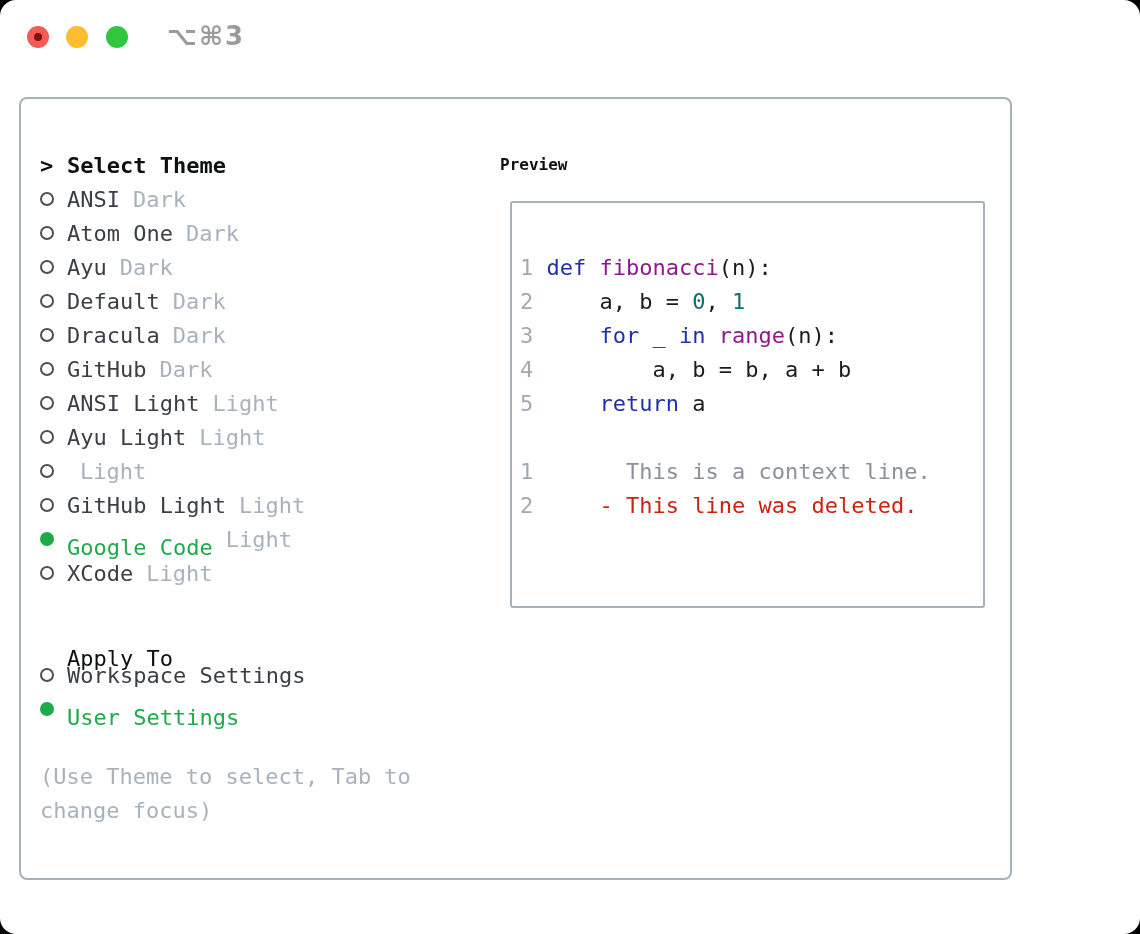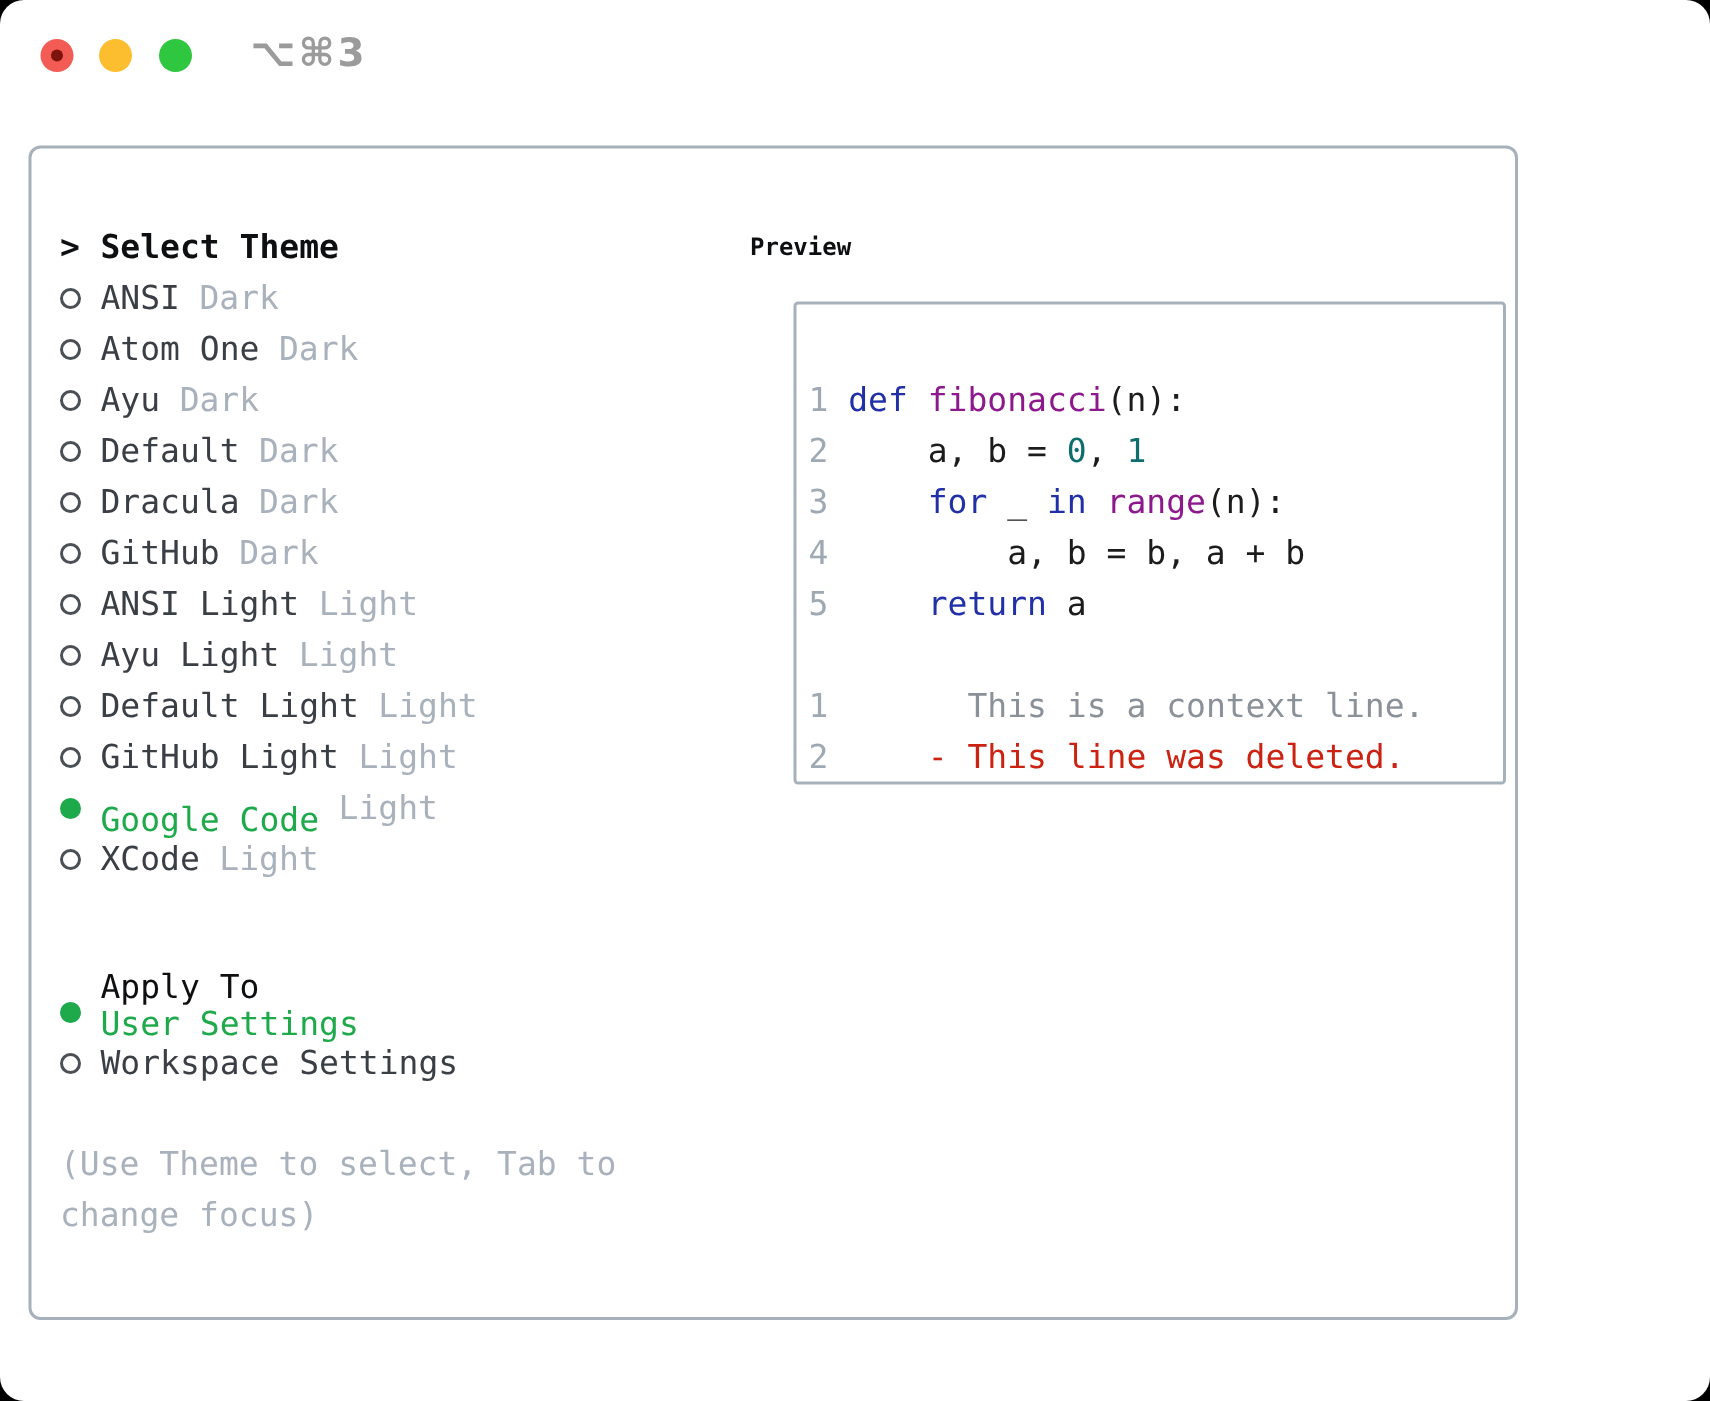--- a/index.html
+++ b/index.html
@@ -37,22 +37,22 @@
   .iname.sel{color:var(--accent_green);margin-top:16px;}
   .itag{color:var(--muted);margin-left:13px;}
   .help{margin-top:0;}
   .help-line{height:34px;line-height:34px;font-size:22px;color:var(--muted);white-space:pre;}
   
   .preview-title{
     position:absolute;left:479px;top:49px;height:34px;line-height:34px;
     font-size:16px;font-weight:bold;color:var(--text_black);
   }
   .preview-panel{
-    position:absolute;left:489px;top:102px;width:475px;height:322px;
-    border:2px solid var(--panel_border);border-radius:3px;box-sizing:border-box;margin-left:19px;
+    position:absolute;left:489px;top:102px;width:475px;height:407px;
+    border:2px solid var(--panel_border);border-radius:3px;box-sizing:border-box;
   }
   .codeblock{padding:48px 0 0 8px;}
   .cline{height:34px;line-height:34px;font-size:22px;white-space:pre;color:var(--code_plain);}
   .lnum{color:var(--line_number);}
   .tok-kw{color:var(--keyword_blue);}
   .tok-fn{color:var(--function_purple);}
   .tok-lit{color:var(--literal_teal);}
   .tok-pln{color:var(--code_plain);}
   .context{color:var(--context_gray);}
   .deleted{color:var(--deleted_red);}
@@ -134,21 +134,20 @@
             <span class="marker">
               <span class="ring"></span>
             </span>
             <span class="iname">Ayu Light</span>
             <span class="itag">Light</span>
           </div>
           <div class="row">
             <span class="marker">
               <span class="ring"></span>
             </span>
-            <span class="iname">Default Light</span>
             <span class="itag">Light</span>
           </div>
           <div class="row">
             <span class="marker">
               <span class="ring"></span>
             </span>
             <span class="iname">GitHub Light</span>
             <span class="itag">Light</span>
           </div>
           <div class="row">
@@ -170,29 +169,29 @@
       <div class="spacer"></div>
 
       <div class="row">
         <span class="marker"></span>
         <span class="apply-label">Apply To</span>
       </div>
 
       <div id="apply-list">
           <div class="row">
             <span class="marker">
+              <span class="ring"></span>
+            </span>
+            <span class="iname">Workspace Settings</span>
+          </div>
+          <div class="row">
+            <span class="marker">
               <span class="dot"></span>
             </span>
             <span class="iname sel">User Settings</span>
-          </div>
-          <div class="row">
-            <span class="marker">
-              <span class="ring"></span>
-            </span>
-            <span class="iname">Workspace Settings</span>
           </div>
         </div>
 
       <div class="spacer"></div>
 
       <div class="help">
         <div class="help-line">(Use Theme to select, Tab to</div>
         <div class="help-line">change focus)</div>
       </div>
     </div>

